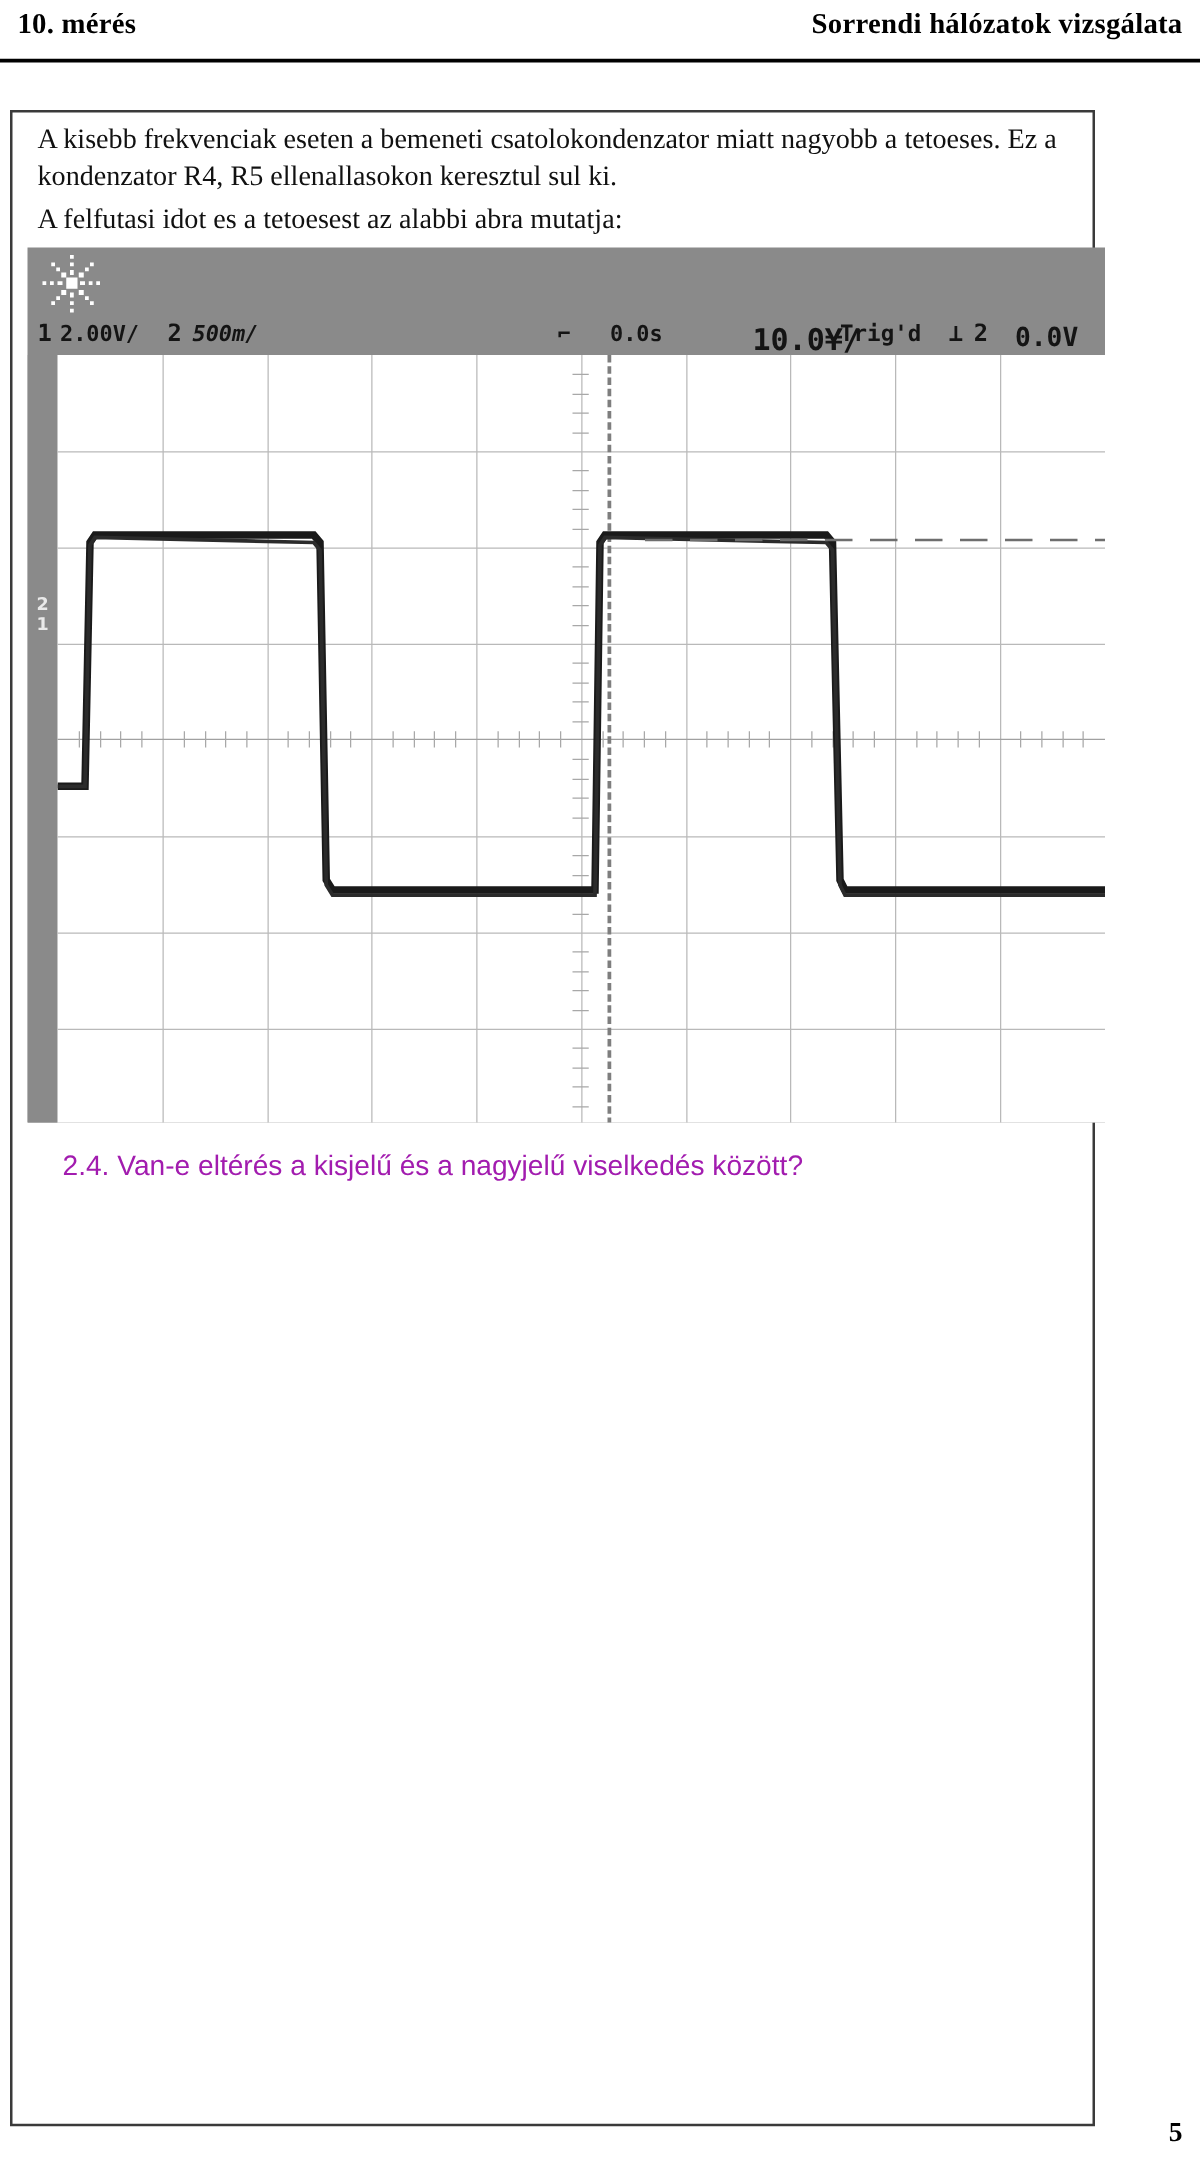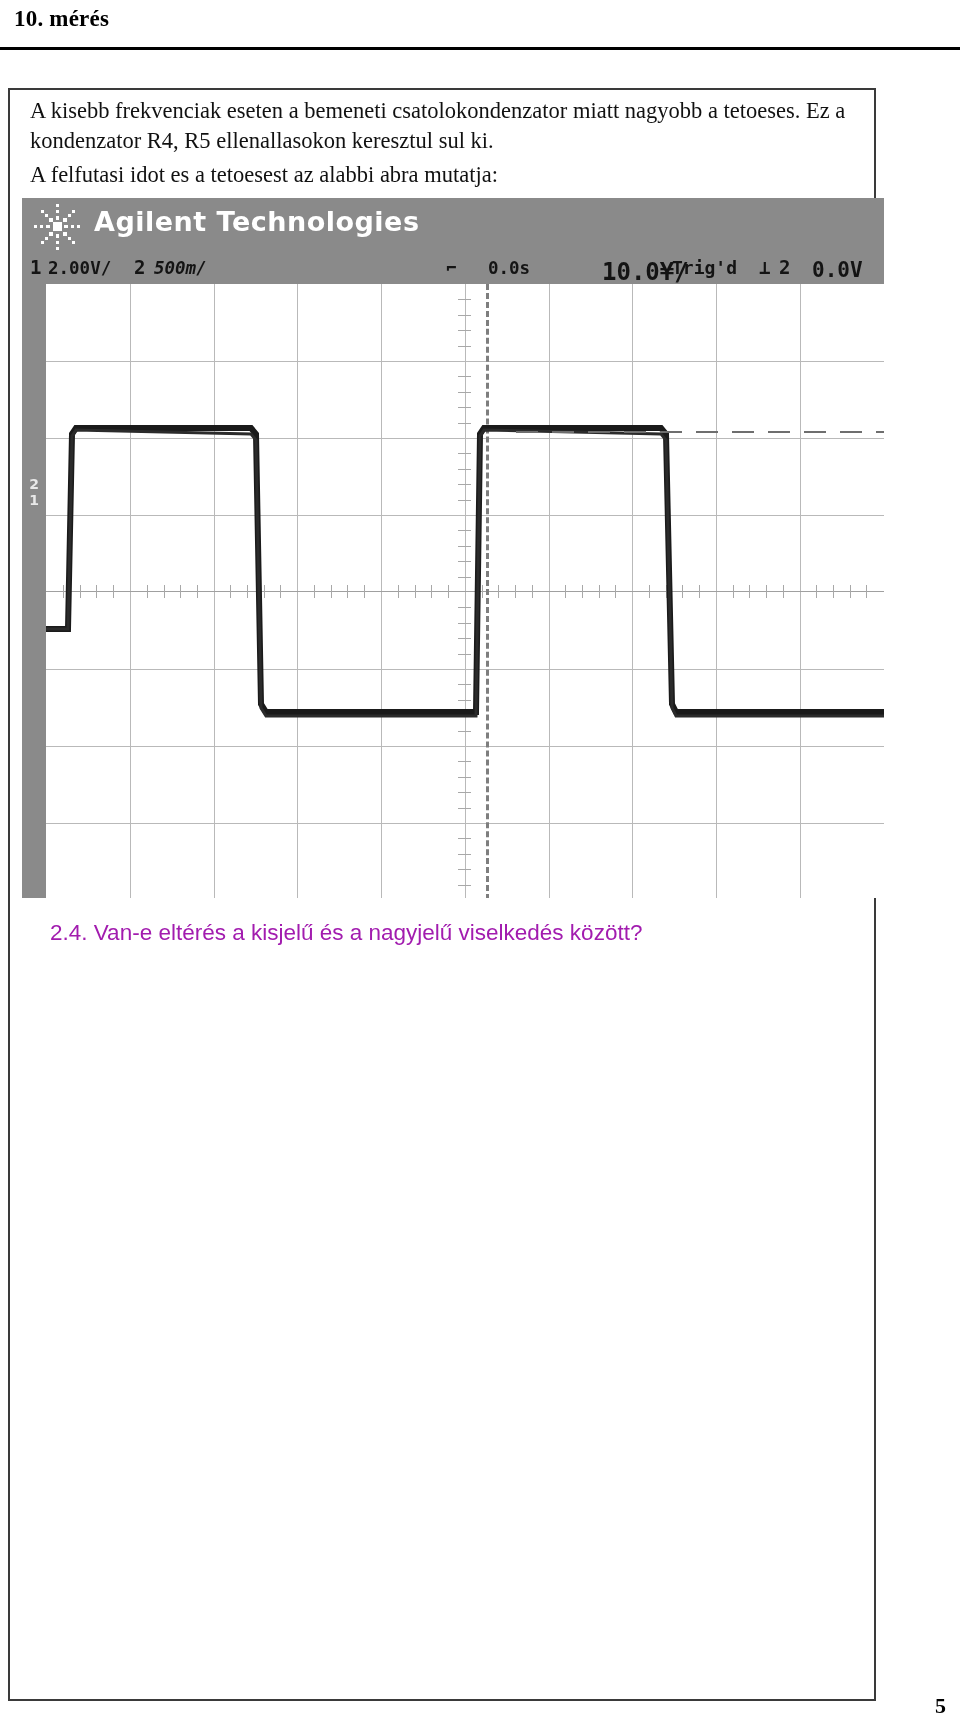--- a/index.html
+++ b/index.html
@@ -222,20 +222,21 @@
     bottom: 14px;
     font-size: 22px;
     font-weight: bold;
   }
 </style>
 </head>
 <body>
 
 <div id="page-header">
   <div class="hdr-left">10. mérés</div>
+  <div class="hdr-right">Sorrendi hálózatok vizsgálata</div>
 </div>
 <div id="header-rule"></div>
 
 <div id="content-frame">
 
   <div class="para" id="para-1">A kisebb frekvenciak eseten a bemeneti csatolokondenzator miatt nagyobb a tetoeses. Ez a kondenzator R4, R5 ellenallasokon keresztul sul ki.</div>
   <div class="para" id="para-2">A felfutasi idot es a tetoesest az alabbi abra mutatja:</div>
 
   <div id="scope">
 
@@ -262,21 +263,20 @@
             <rect x="42" y="41" width="3" height="3"></rect>
           <rect x="42" y="10" width="3" height="3"></rect>
             <rect x="38" y="14" width="3" height="3"></rect>
           <rect x="33" y="18" width="4" height="4"></rect>
             <rect x="19" y="32" width="4" height="4"></rect>
           <rect x="15" y="37" width="3" height="3"></rect>
             <rect x="11" y="41" width="3" height="3"></rect>
           <rect x="23" y="22" width="9" height="9"></rect>
         </g>
       </svg>
-      <div id="agilent-text">Agilent Technologies</div>
     </div>
 
     <div id="scope-settings">
       <span class="s-ch1n">1</span>
       <span class="s-ch1v">2.00V/</span>
       <span class="s-ch2n">2</span>
       <span class="s-ch2v">500m/</span>
       <span class="s-tmark">⌐</span>
       <span class="s-delay">0.0s</span>
       <span class="s-tdiv">10.0¥/</span>

